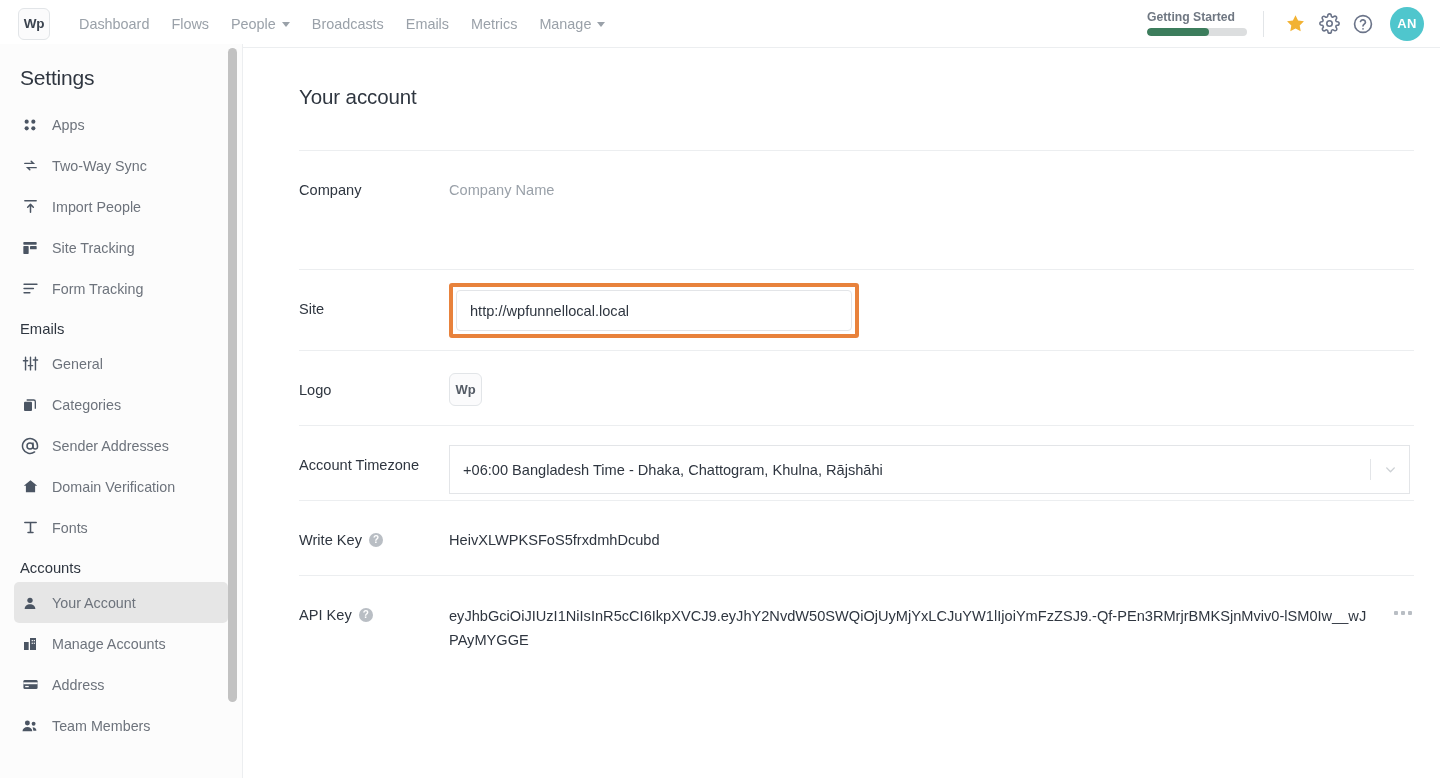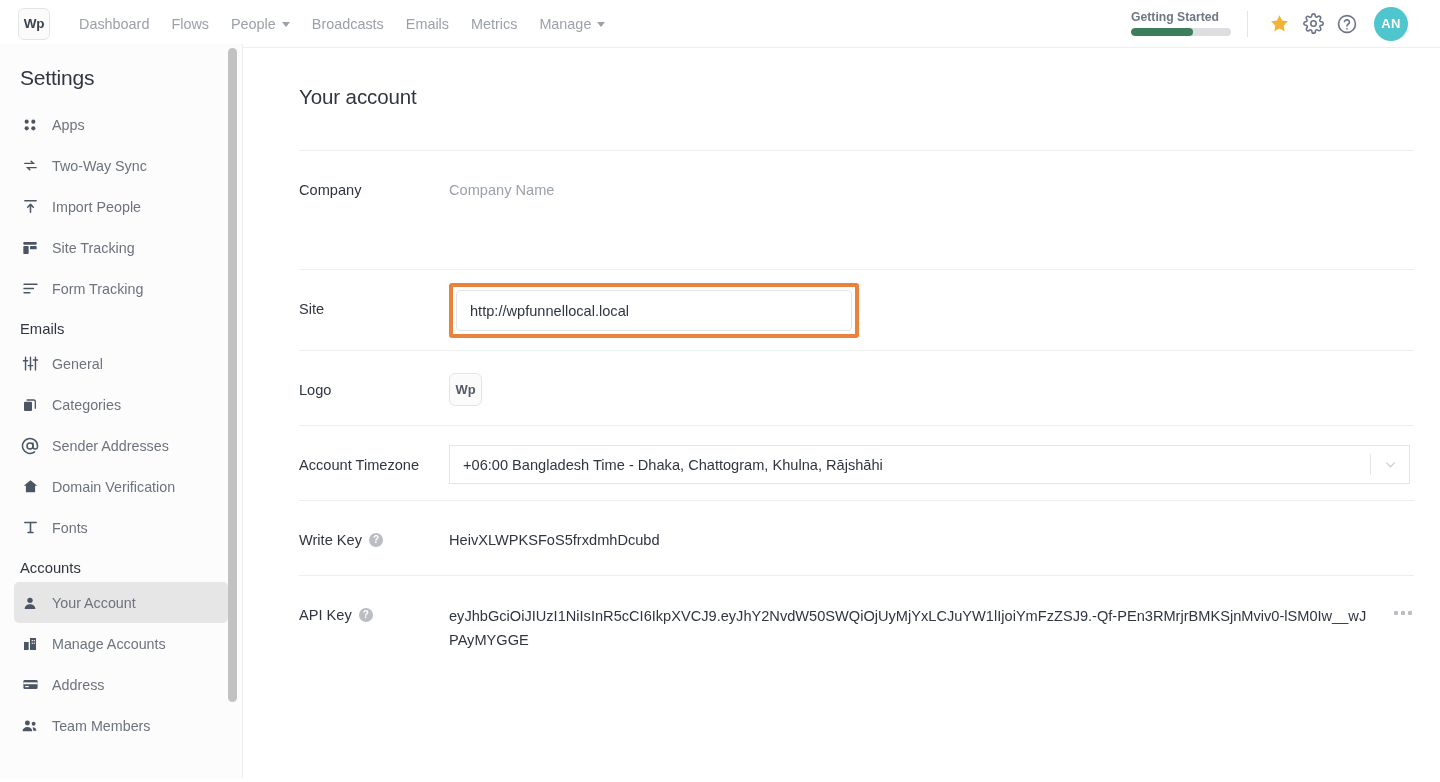--- a/index.html
+++ b/index.html
@@ -38,21 +38,21 @@
   .caret {
     width: 0; height: 0;
     border-left: 4.5px solid transparent;
     border-right: 4.5px solid transparent;
     border-top: 5px solid #9aa1a9;
     display: inline-block; margin-top: 2px;
   }
 
   .nav-right {
     margin-left: auto; display: flex; align-items: center; gap: 0px;
-    padding-right: 32px;
+    padding-right: 16px;
   }
   .getting-started { display: flex; flex-direction: column; gap: 5px; margin-right: 14px; }
   .gs-label { font-size: 12.2px; color: #6f7782; font-weight: 600; line-height: 1; }
   .gs-track {
     width: 100px; height: 8px; border-radius: 4px; background: #dcdedf; overflow: hidden;
   }
   .gs-fill { height: 100%; background: #3c7d5c; border-radius: 4px; }
   .nav-divider { width: 1px; height: 26px; background: #e2e5e8; margin: 0 14px 0 2px; }
   .icon-btn {
     width: 34px; height: 34px;
@@ -173,21 +173,21 @@
     display: flex; align-items: center; justify-content: center;
     font-size: 13px; font-weight: 700; color: #555c66;
     cursor: pointer;
   }
 
   .select-wrap {
     flex: 1; padding-top: 19px; padding-right: 4px;
   }
   .select-box {
     position: relative;
-    width: 100%; height: 39px;
+    width: 100%; height: 49px;
     border: 1px solid #e3e5e8; border-radius: 0;
     background: #ffffff;
     display: flex; align-items: center;
     font-size: 14.6px; color: #2f3640;
     padding: 0 13px; cursor: pointer;
   }
   .select-caret-wrap {
     position: absolute; right: 0; top: 0; height: 100%;
     display: flex; align-items: center; gap: 0;
   }

